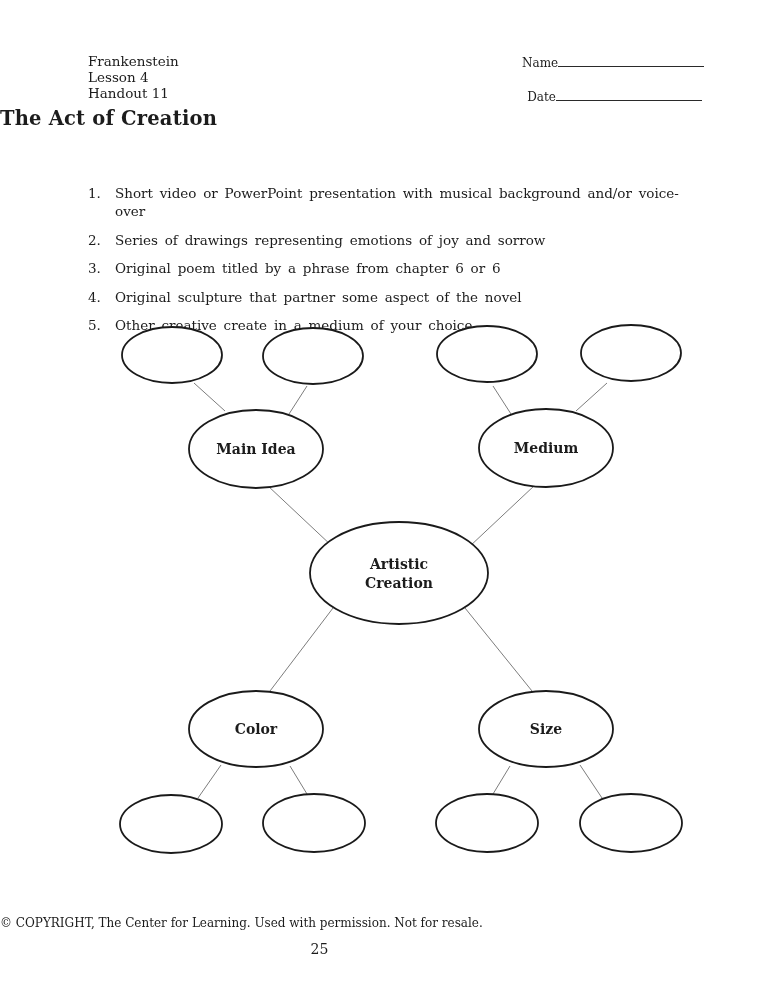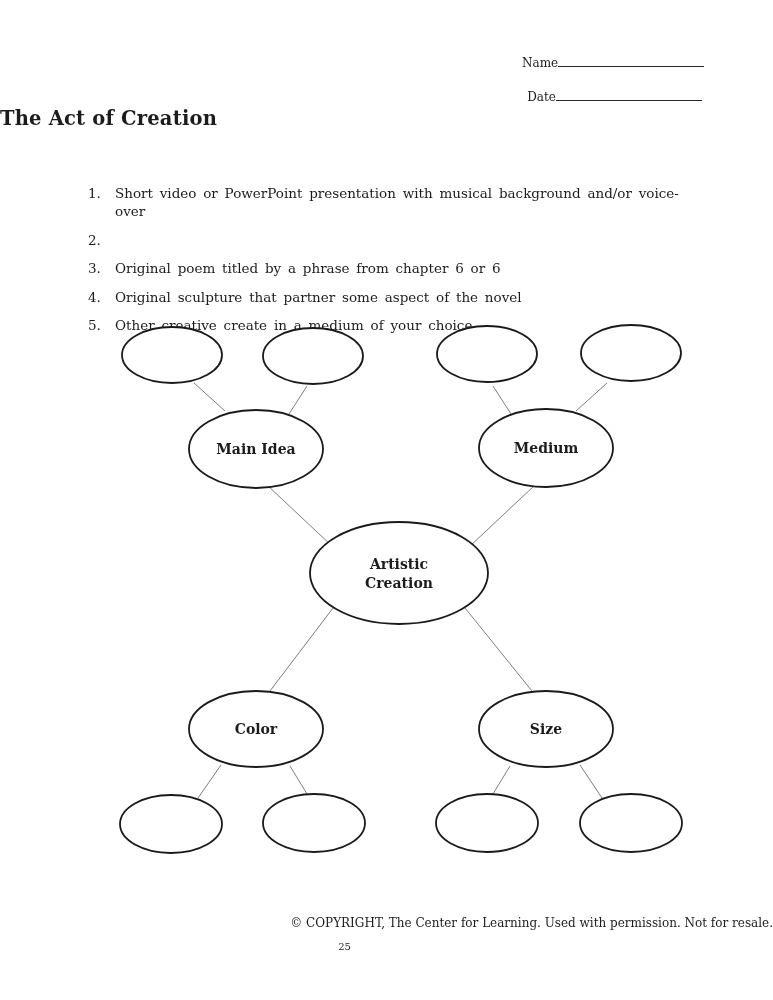--- a/index.html
+++ b/index.html
@@ -97,54 +97,59 @@
     font-size: 14px;
     font-weight: bold;
     fill: #1c1c1c;
     text-anchor: middle;
   }
   .footer-copyright {
     position: absolute;
     top: 916px;
     left: 0;
     width: 773px;
-    text-align: right;
+    text-align: left;
     font-size: 12px;
   }
   .page-number {
     position: absolute;
     top: 941px;
     left: 0;
     width: 639px;
     text-align: center;
-    font-size: 10px;
-    padding-left: 25px;
+    font-size: 14px;
   }
 </style>
 </head>
 <body>
 
 <div class="page">
 
+  <div class="header-left">
+    <div>Frankenstein</div>
+    <div>Lesson 4</div>
+    <div>Handout 11</div>
+  </div>
 
   <div class="header-right">
     <div class="fill-row"><span>Name</span><span class="fill-line"></span></div>
     <div class="fill-row date-row"><span>Date</span><span class="fill-line"></span></div>
   </div>
 
   <div class="doc-title">The Act of Creation</div>
 
 
   <div class="projects">
     <div class="project-row">
       <span class="project-number">1.</span>
       <span>Short video or PowerPoint presentation with musical background and/or voice-over</span>
     </div>
     <div class="project-row">
       <span class="project-number">2.</span>
+      <span>Series of drawings representing emotions of joy and sorrow</span>
     </div>
     <div class="project-row">
       <span class="project-number">3.</span>
       <span>Original poem titled by a phrase from chapter 6 or 6</span>
     </div>
     <div class="project-row">
       <span class="project-number">4.</span>
       <span>Original sculpture that partner some aspect of the novel</span>
     </div>
     <div class="project-row">

